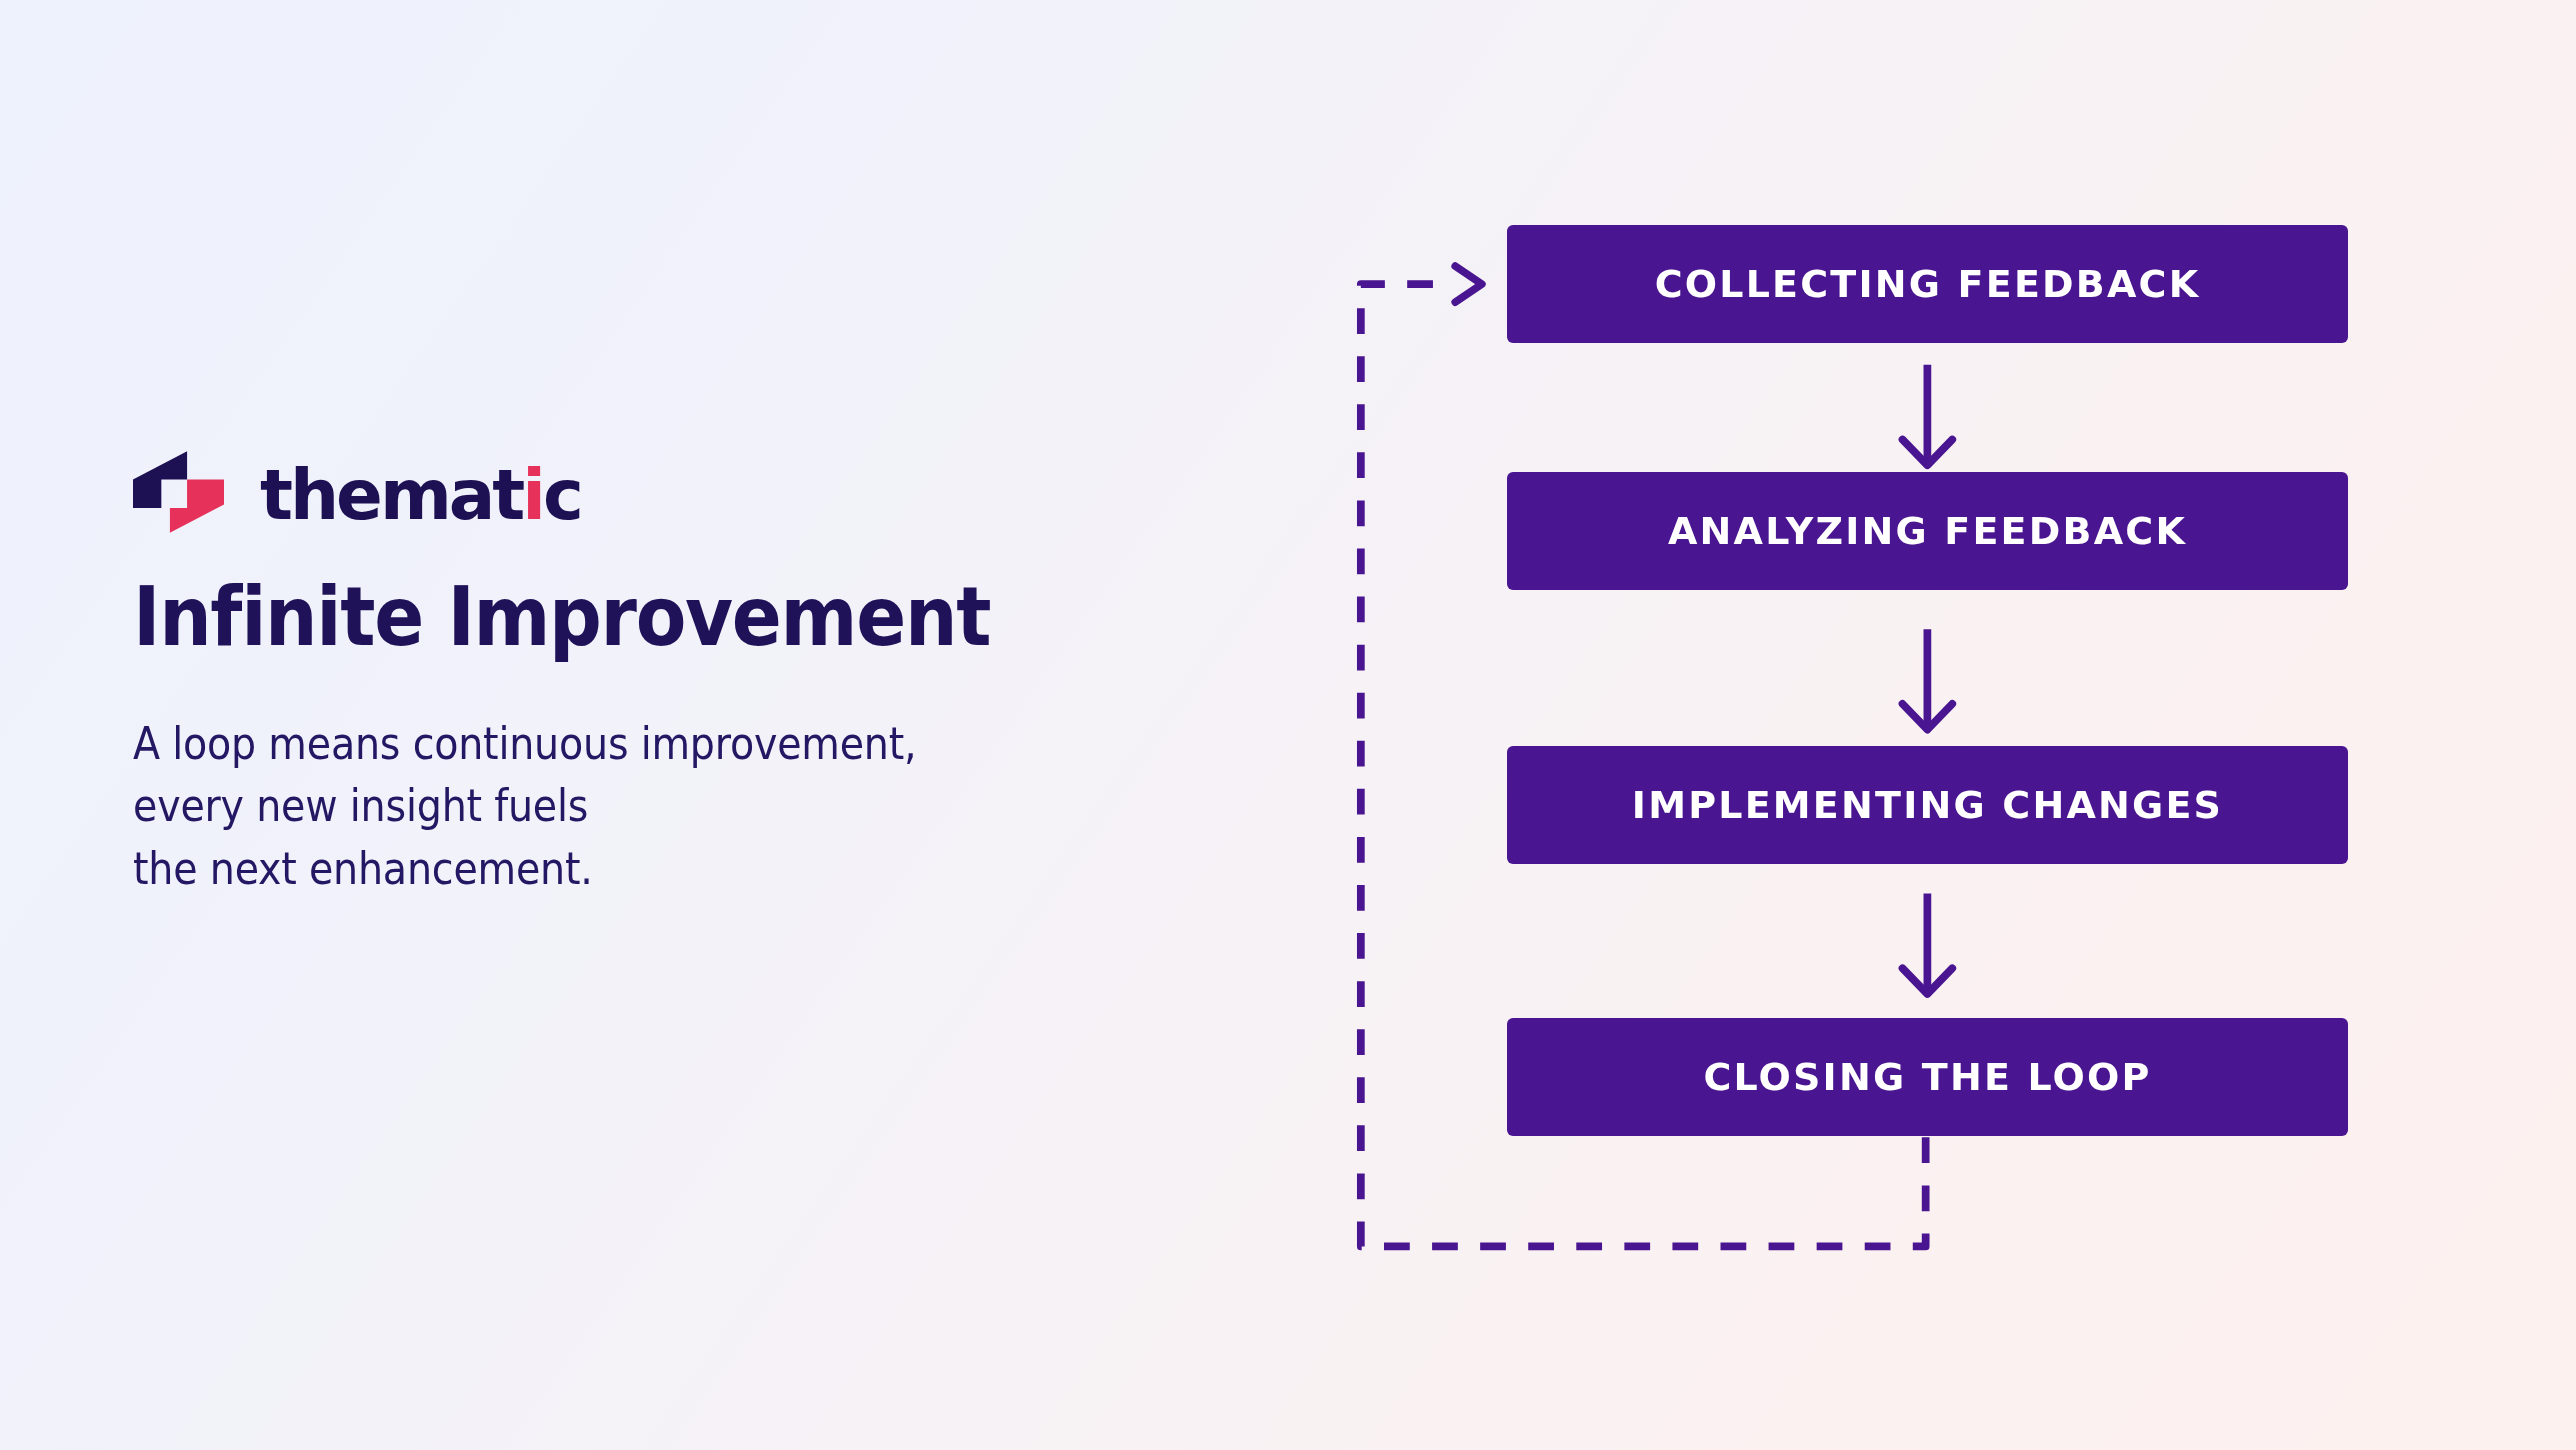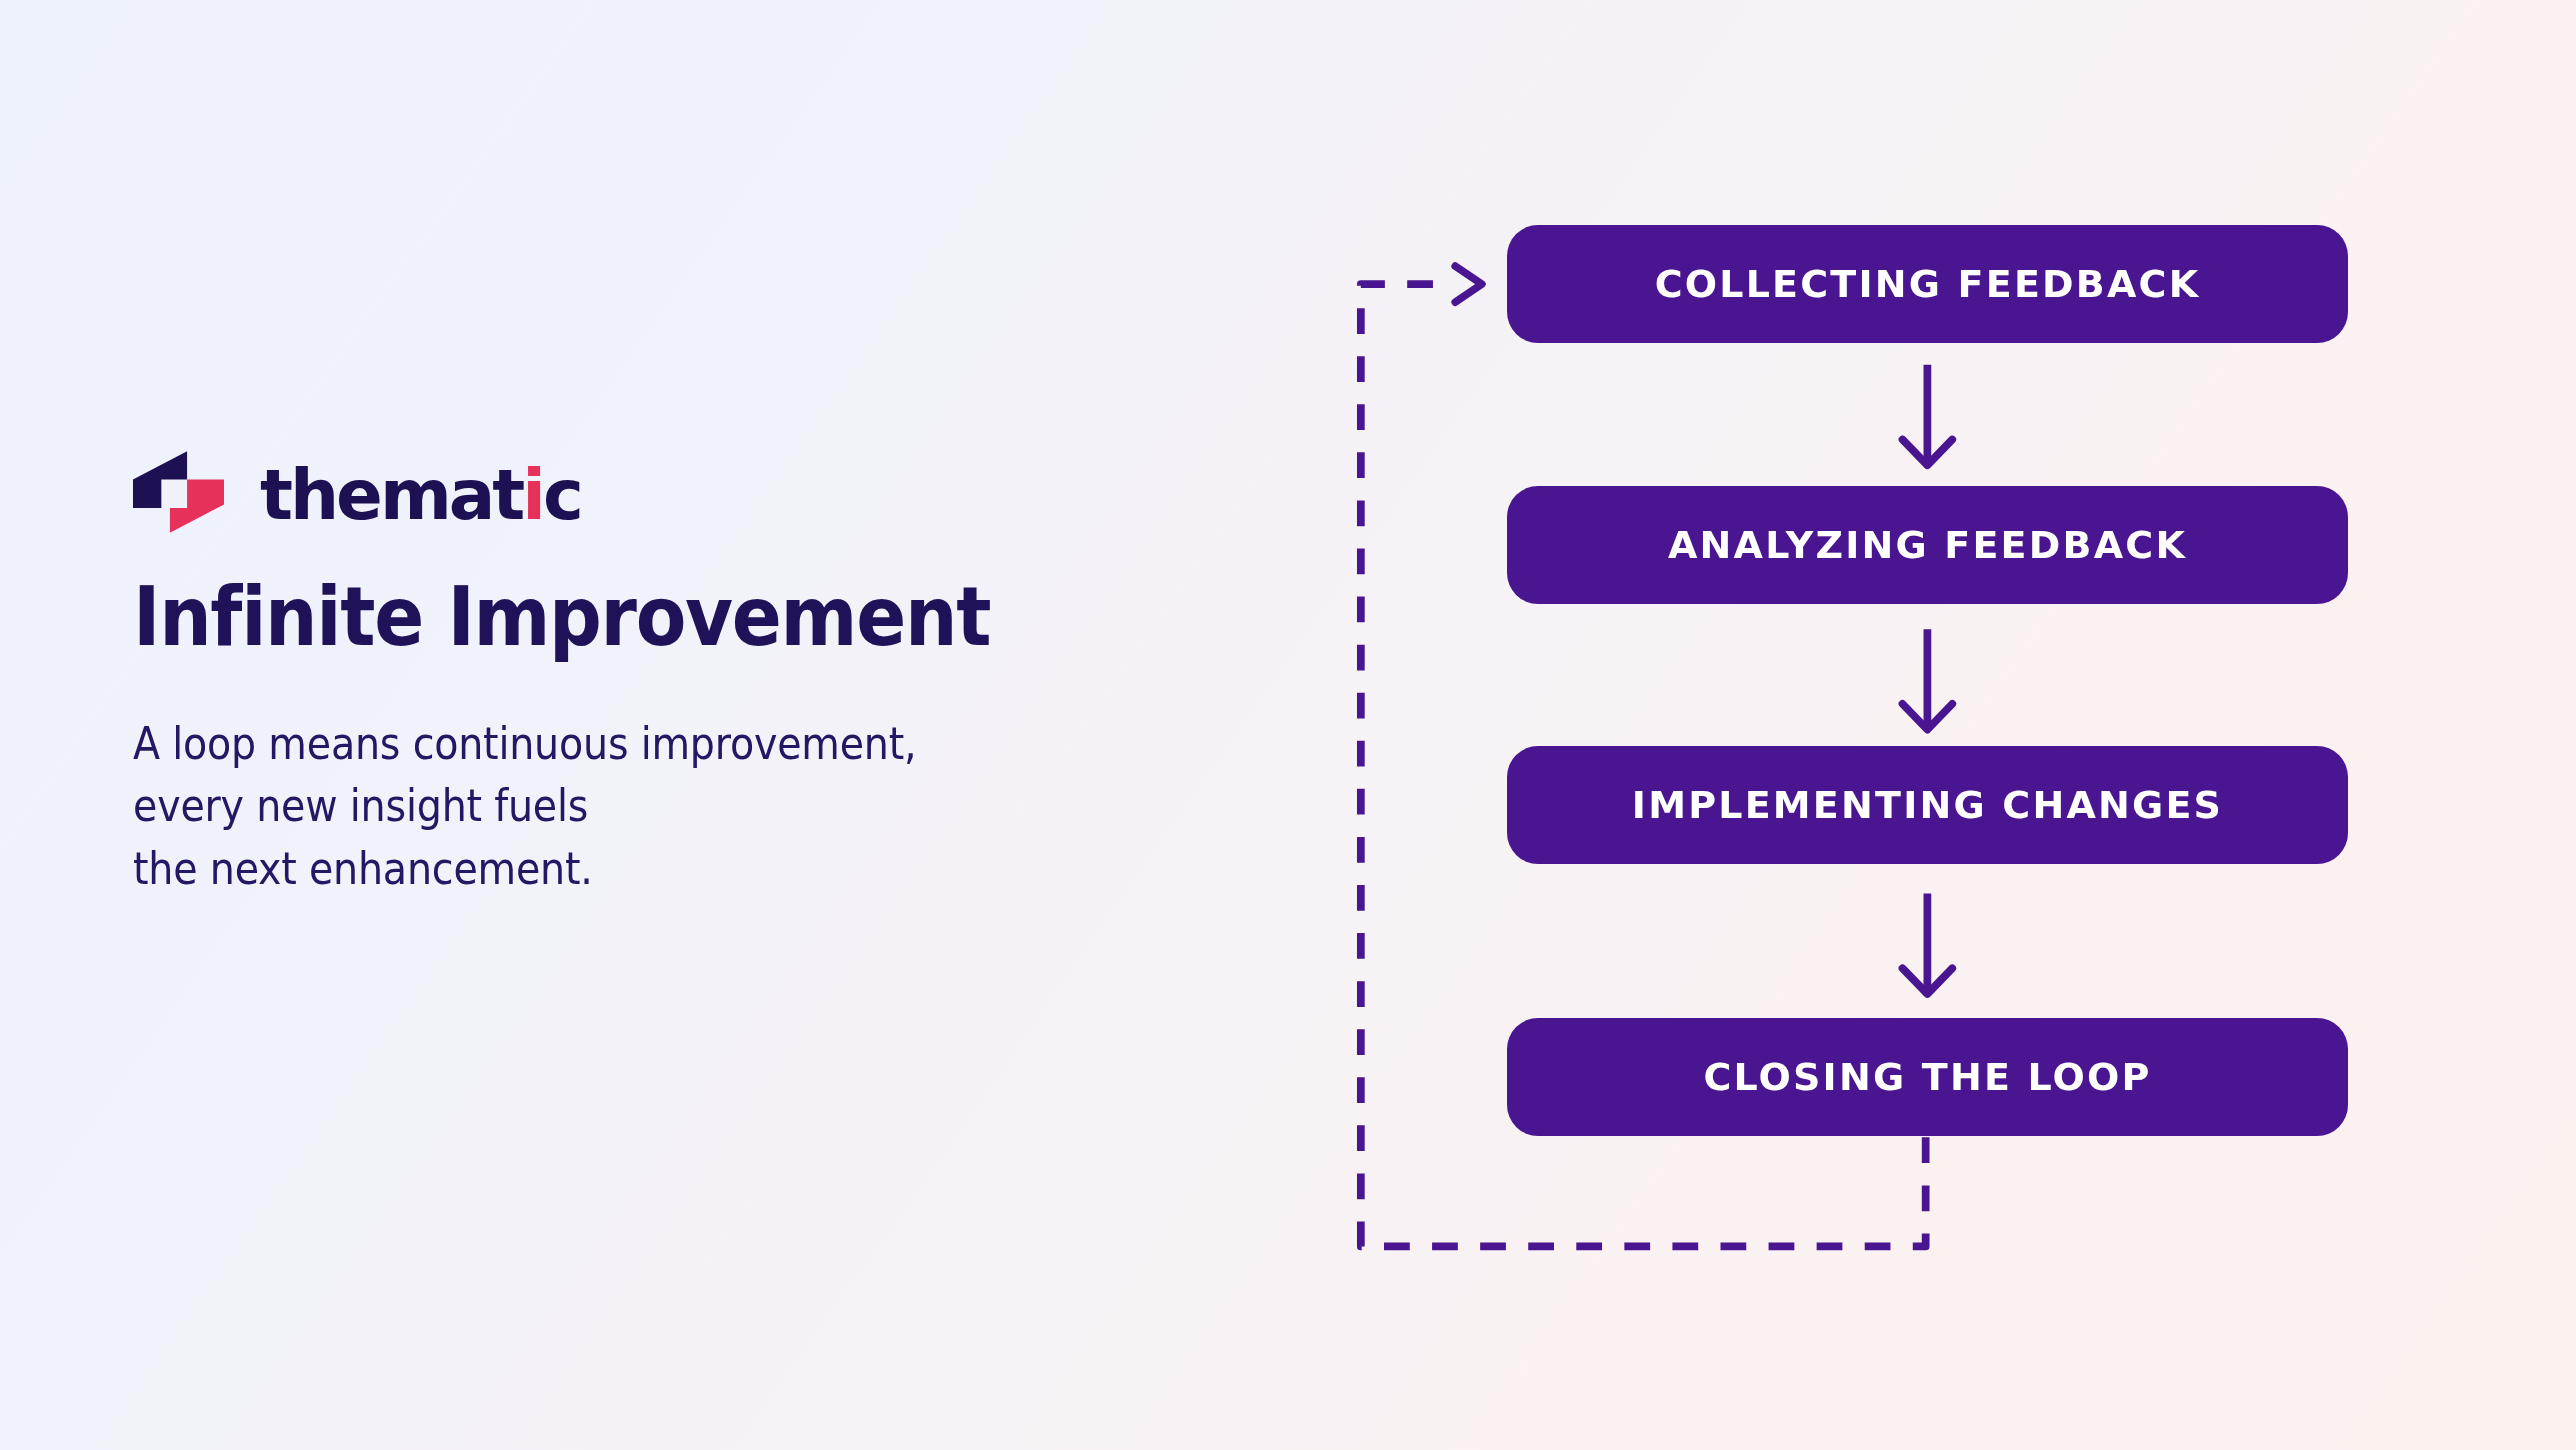--- a/index.html
+++ b/index.html
@@ -106,38 +106,38 @@
     height: 1073px;
     overflow: visible;
   }
 
   .flow-box {
     position: absolute;
     left: 185px;
     width: 841px;
     height: 118px;
     background: #4a1590;
-    border-radius: 31px;
+    border-radius: 6px;
     display: flex;
     align-items: center;
     justify-content: center;
     box-sizing: border-box;
   }
   .flow-box-label {
     color: #ffffff;
     font-family: "DejaVu Sans", "Liberation Sans", sans-serif;
     font-weight: 700;
     font-size: 38px;
     letter-spacing: 2.2px;
     text-align: center;
     white-space: nowrap;
   }
 
   #flow-box-0 { top: 19px; }
-  #flow-box-1 { top: 280px; }
+  #flow-box-1 { top: 266px; }
   #flow-box-2 { top: 540px; }
   #flow-box-3 { top: 812px; }
 </style>
 </head>
 <body>
 
 <div id="canvas">
 
   <div id="left-panel">
 

